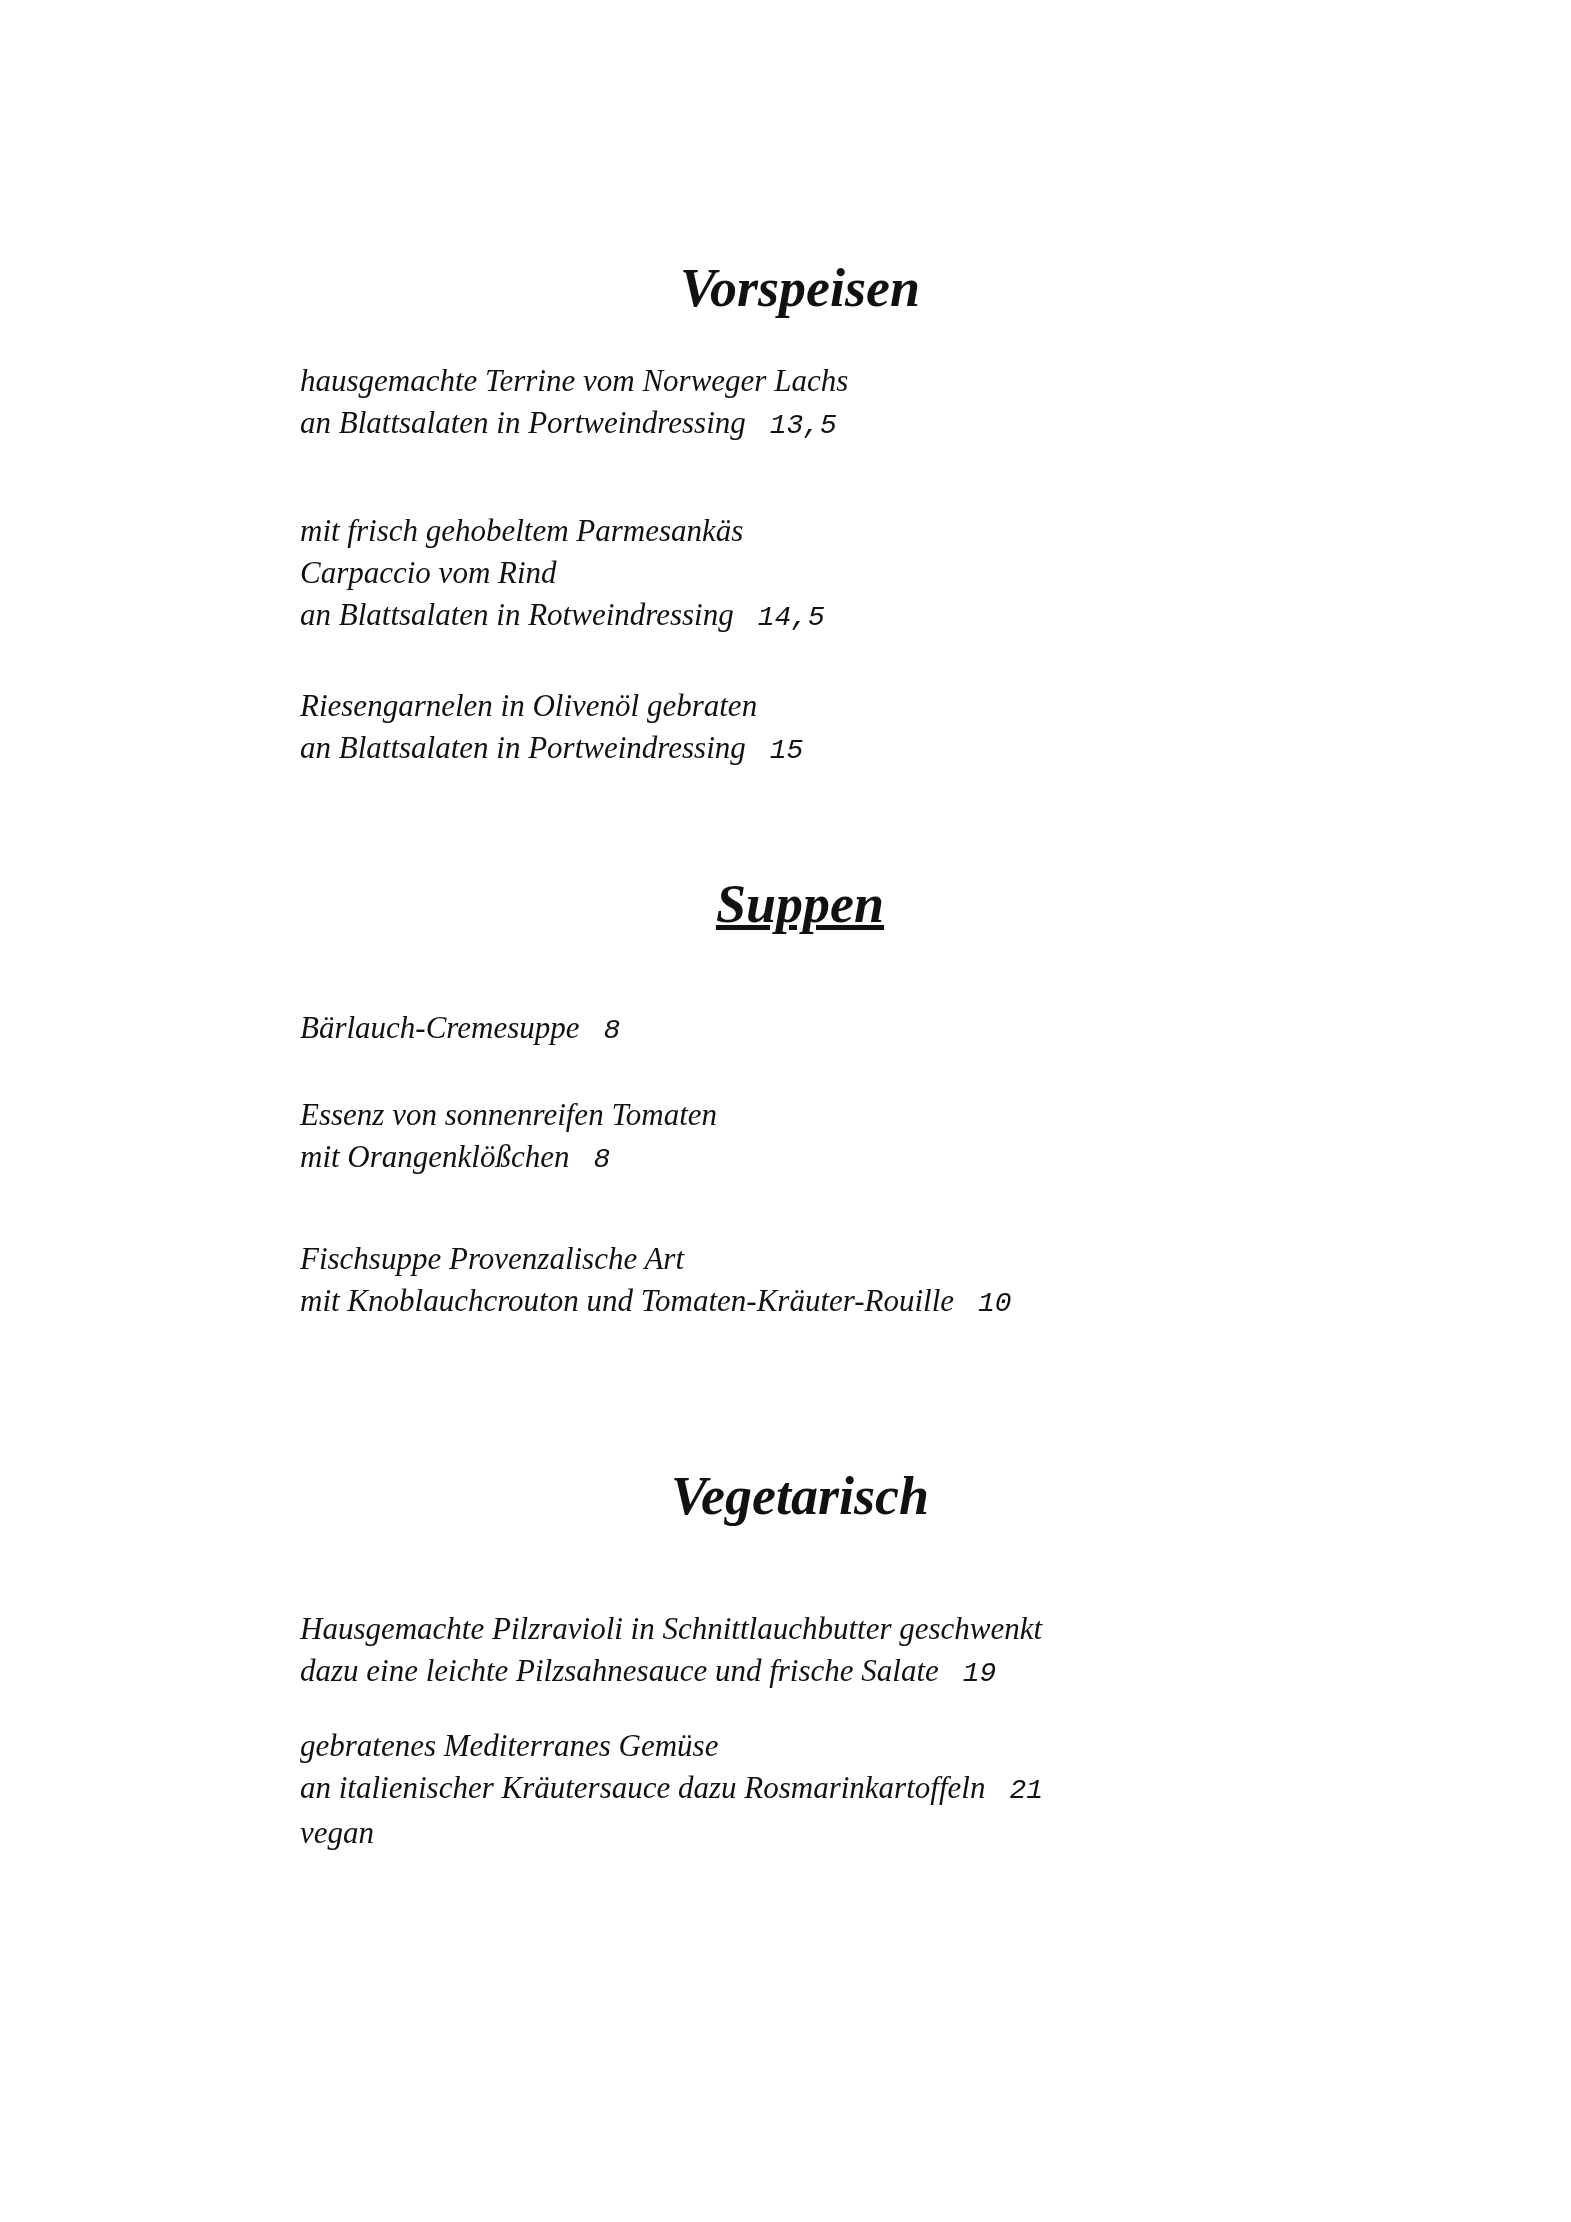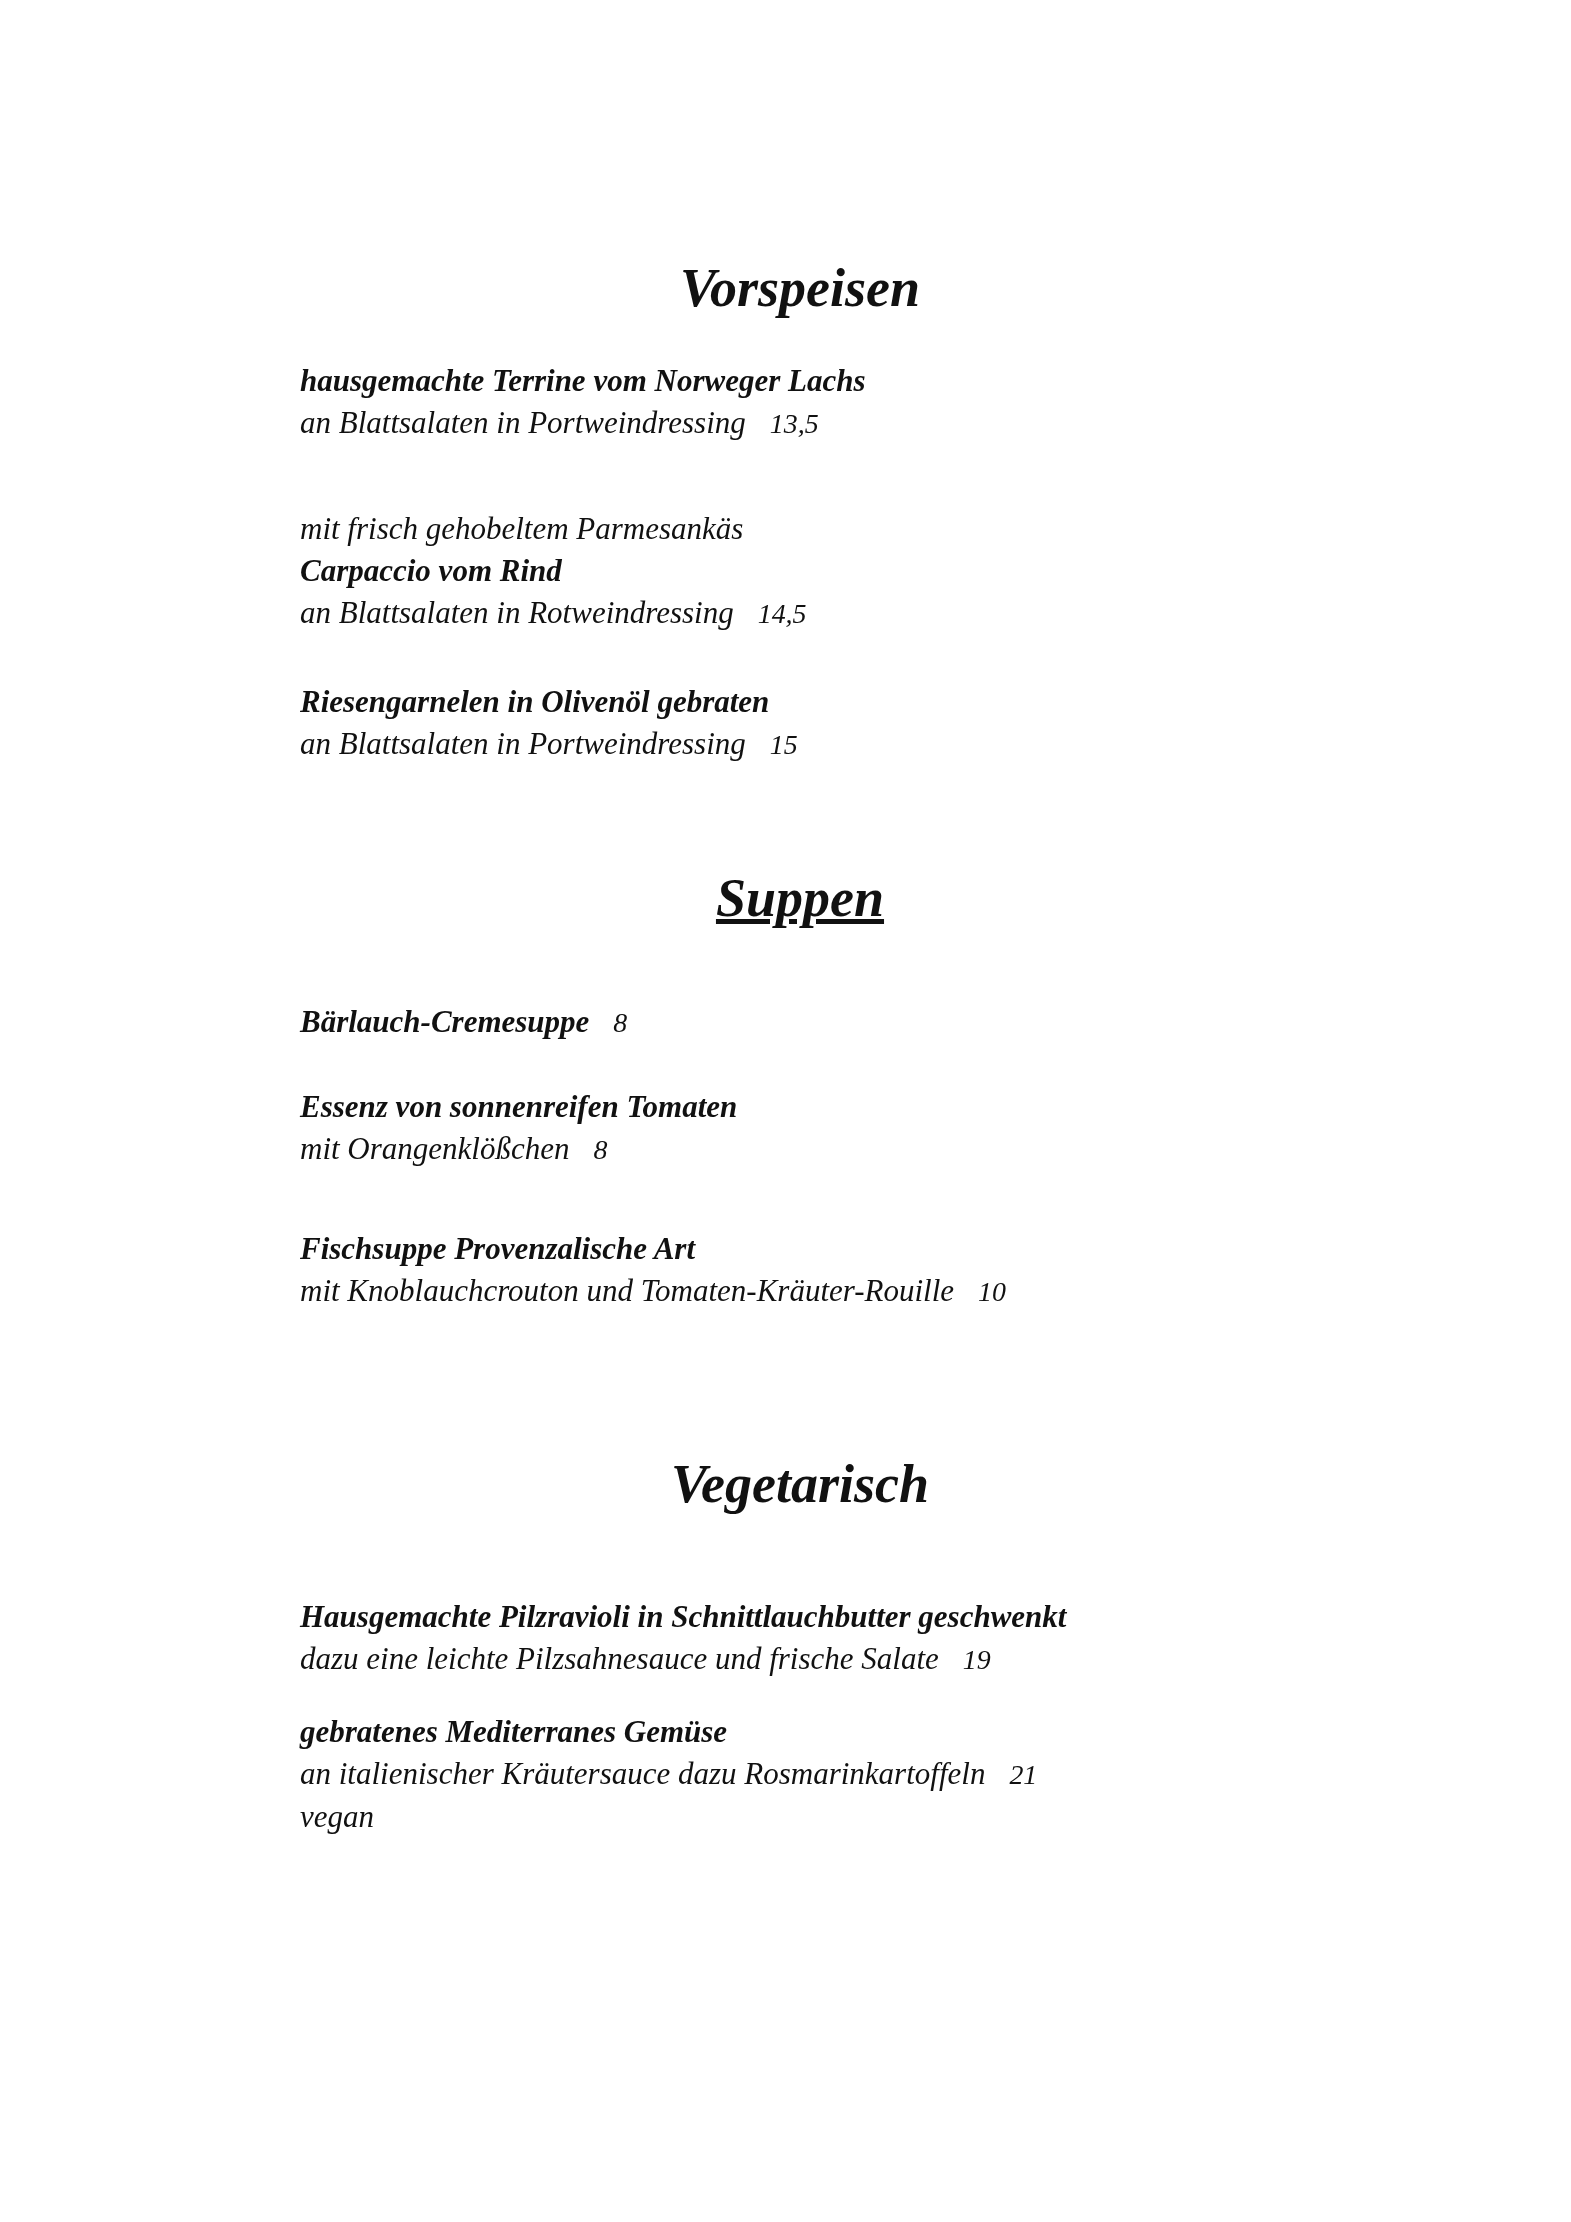--- a/index.html
+++ b/index.html
@@ -39,29 +39,30 @@
   .section-title.vegetarisch { margin-top: 137px; }
 
   .item {
     font-size: 31px;
     line-height: 42px;
     font-style: italic;
     margin: 0;
   }
   .item .item-line { white-space: nowrap; }
   .item .nm {
-    font-weight: bold;
+    font-weight: normal;
   }
   .item .desc {
     font-weight: normal;
   }
   .price {
     margin-left: 24px;
     font-size: 0.9em;
     font-weight: normal;
+    font-family: Liberation Mono, monospace;
   }
   .vegan-note { font-weight: normal; }
 
   .mt-i1 { margin-top: 38px; }
   .mt-i2 { margin-top: 63px; }
   .mt-i3 { margin-top: 46px; }
   .mt-i4 { margin-top: 69px; }
   .mt-i5 { margin-top: 42px; }
   .mt-i6 { margin-top: 57px; }
   .mt-i7 { margin-top: 78px; }

